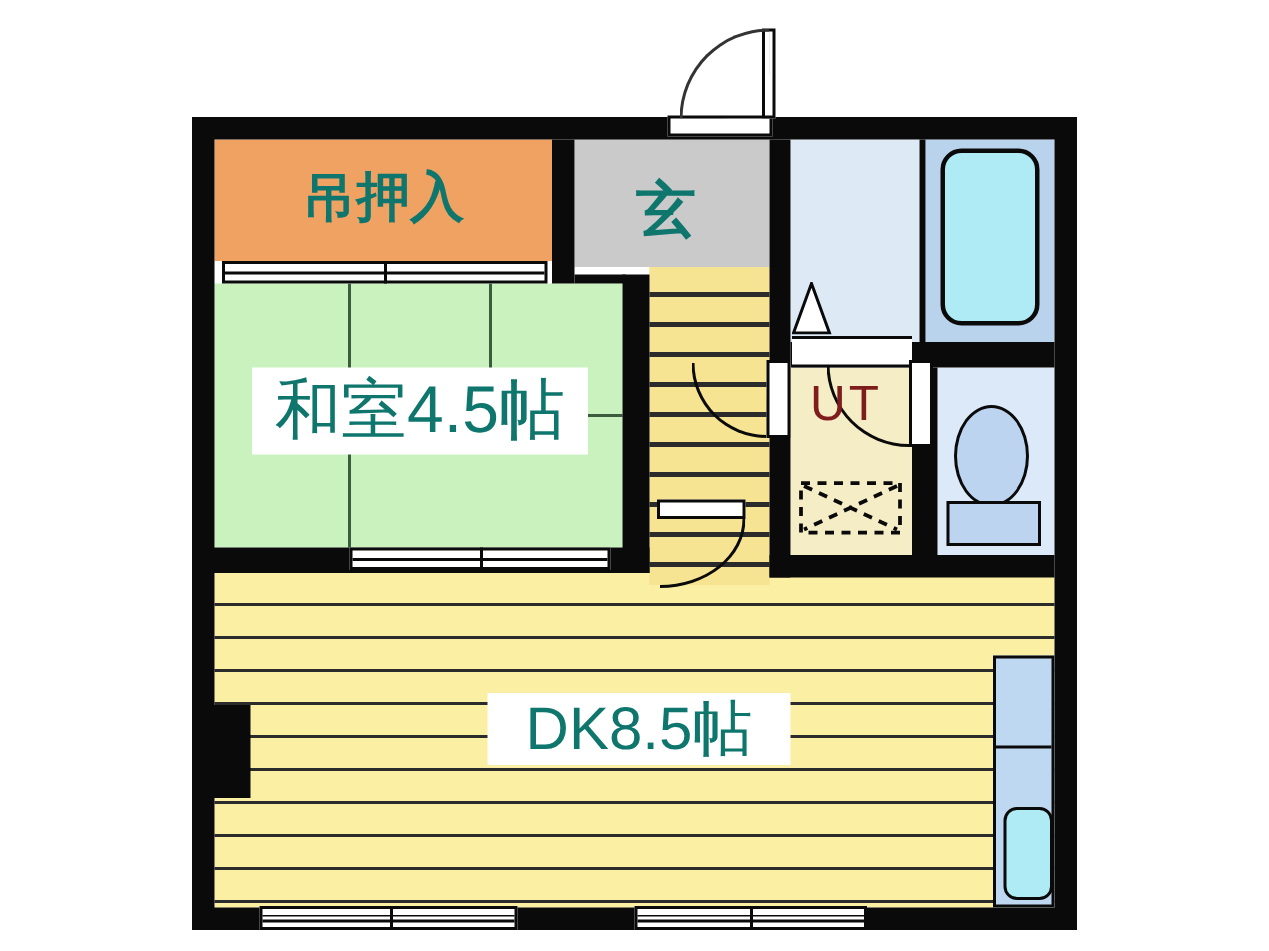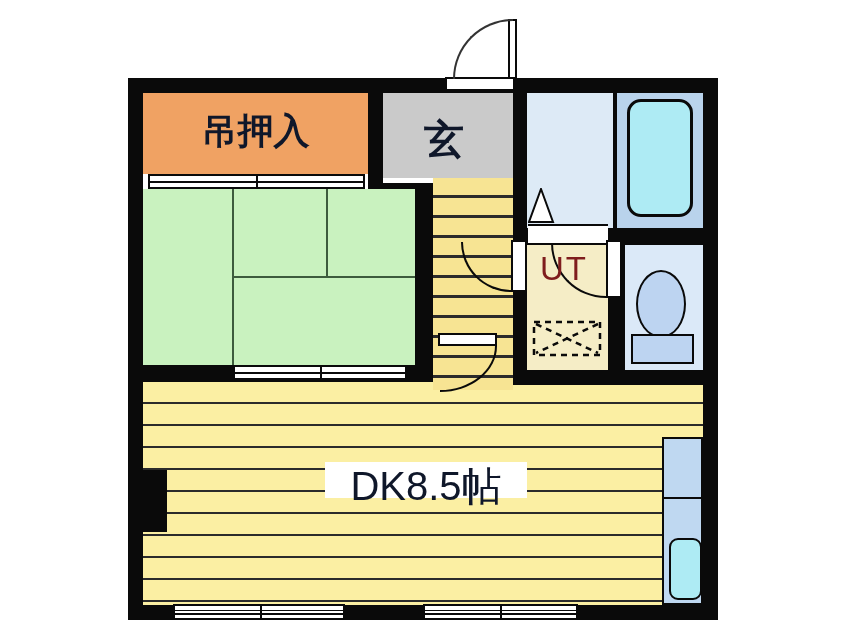--- a/index.html
+++ b/index.html
@@ -64,26 +64,26 @@
   
   .bathtub{left:627px;top:99px;width:66px;height:118px;background:#AEEBF4;border:3px solid #0a0a0a;border-radius:14px;}
   .toilet-bowl{left:636px;top:270px;width:50px;height:68px;background:#BDD4F1;border:2px solid #0a0a0a;border-radius:50%;}
   .toilet-tank{left:631px;top:334px;width:63px;height:30px;background:#BDD4F1;border:2px solid #0a0a0a;}
   .counter{left:662px;top:437px;width:41px;height:168px;background:#BFD8F1;border:2px solid #0a0a0a;}
   .counter-div{position:absolute;left:0;right:0;top:58px;height:2px;background:#0a0a0a;}
   .sink{position:absolute;left:5px;top:99px;width:29px;height:58px;background:#AEEBF4;border:2px solid #0a0a0a;border-radius:9px;}
   .washer{left:532px;top:320px;width:70px;height:37px;}
   .tri-door{left:528px;top:188px;width:27px;height:35px;}
   
-  .lbl{color:#0f172a;white-space:nowrap;}
+  .lbl{color:#0f766e;white-space:nowrap;}
   .lbl-closet{left:143px;top:107px;width:225px;text-align:center;font-size:36px;font-weight:600;}
   .lbl-genkan{left:424px;top:112px;font-size:40px;font-weight:600;}
   .lbl-washitsu{left:168px;top:245px;width:224px;height:58px;background:#fff;text-align:center;line-height:58px;font-size:44px;font-weight:500;}
   .lbl-ut{left:540px;top:250px;font-size:33px;font-weight:500;color:#7f1d1d;letter-spacing:2px;}
-  .lbl-dk{left:325px;top:462px;width:202px;height:36px;background:#fff;text-align:center;line-height:48px;font-size:40px;font-weight:500;}
+  .lbl-dk{left:325px;top:462px;width:202px;height:48px;background:#fff;text-align:center;line-height:48px;font-size:40px;font-weight:500;}
 </style>
 </head>
 <body>
 
 <div id="canvas">
 
   <div class="abs room-closet"></div>
   <div class="abs room-genkan"></div>
   <div class="abs room-washroom"></div>
   <div class="abs room-bath"></div>
@@ -157,16 +157,17 @@
   <div class="abs washer">
     <svg width="70" height="37" viewBox="0 0 70 37">
       <rect x="2" y="2" width="66" height="33" fill="none" stroke="#0a0a0a" stroke-width="2.5" stroke-dasharray="6,5"></rect>
       <line x1="4" y1="4" x2="66" y2="33" stroke="#0a0a0a" stroke-width="2.5" stroke-dasharray="6,5"></line>
       <line x1="66" y1="4" x2="4" y2="33" stroke="#0a0a0a" stroke-width="2.5" stroke-dasharray="6,5"></line>
     </svg>
   </div>
 
   <div class="abs lbl lbl-closet">吊押入</div>
   <div class="abs lbl lbl-genkan">玄</div>
+  <div class="abs lbl lbl-washitsu">和室4.5帖</div>
   <div class="abs lbl lbl-ut">UT</div>
   <div class="abs lbl lbl-dk">DK8.5帖</div>
 
 </div>
 
 </body></html>

